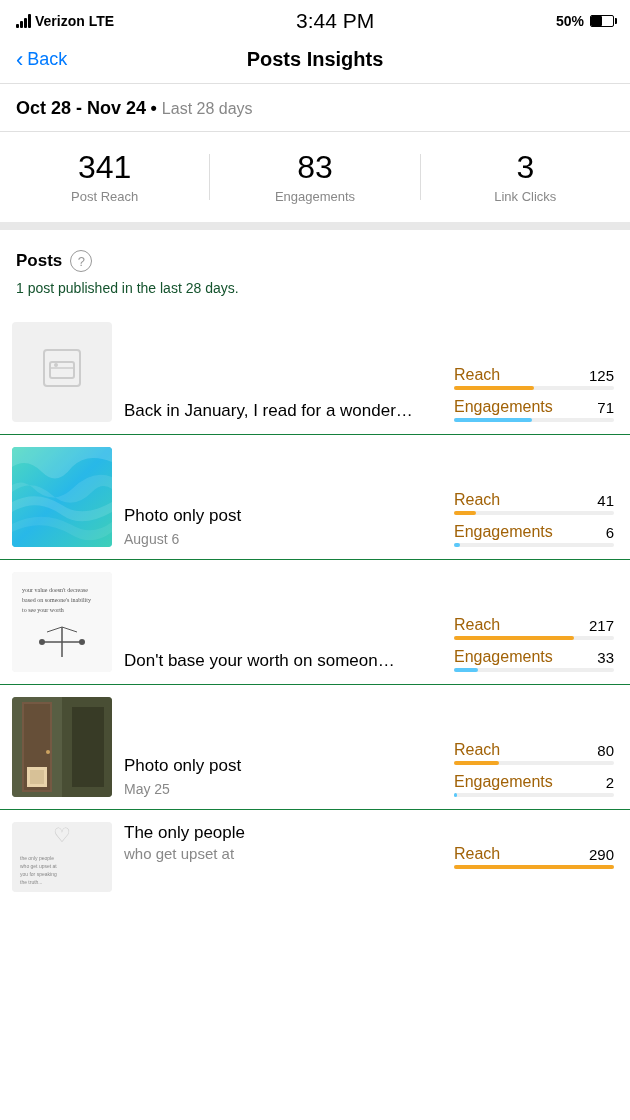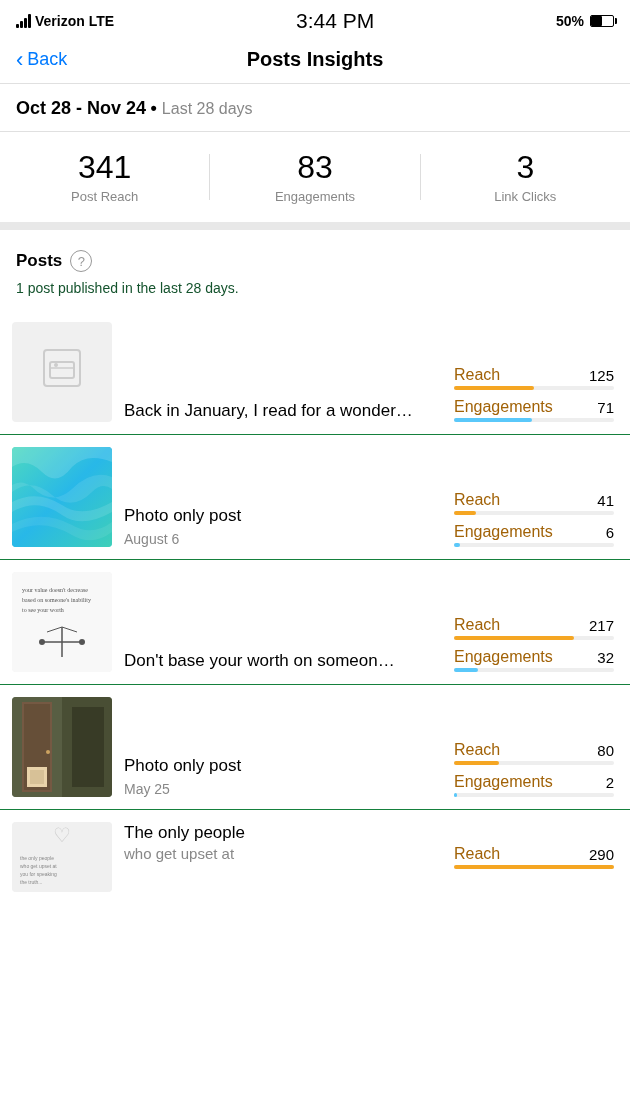--- a/index.html
+++ b/index.html
@@ -455,21 +455,21 @@
         <span class="metric-label">Reach</span>
         <span class="metric-value">217</span>
       </div>
       <div class="metric-bar-bg">
         <div class="metric-bar-fill" style="width:75%; background:#f5a623;"></div>
       </div>
     </div>
     <div class="metric-group">
       <div class="metric-row">
         <span class="metric-label">Engagements</span>
-        <span class="metric-value">32</span>
+        <span class="metric-value">33</span>
       </div>
       <div class="metric-bar-bg">
         <div class="metric-bar-fill" style="width:15%; background:#5ac8fa;"></div>
       </div>
     </div>
   </div>
 </div>
 
 <div class="post-item">
   <div class="post-thumbnail" style="overflow:hidden;">

